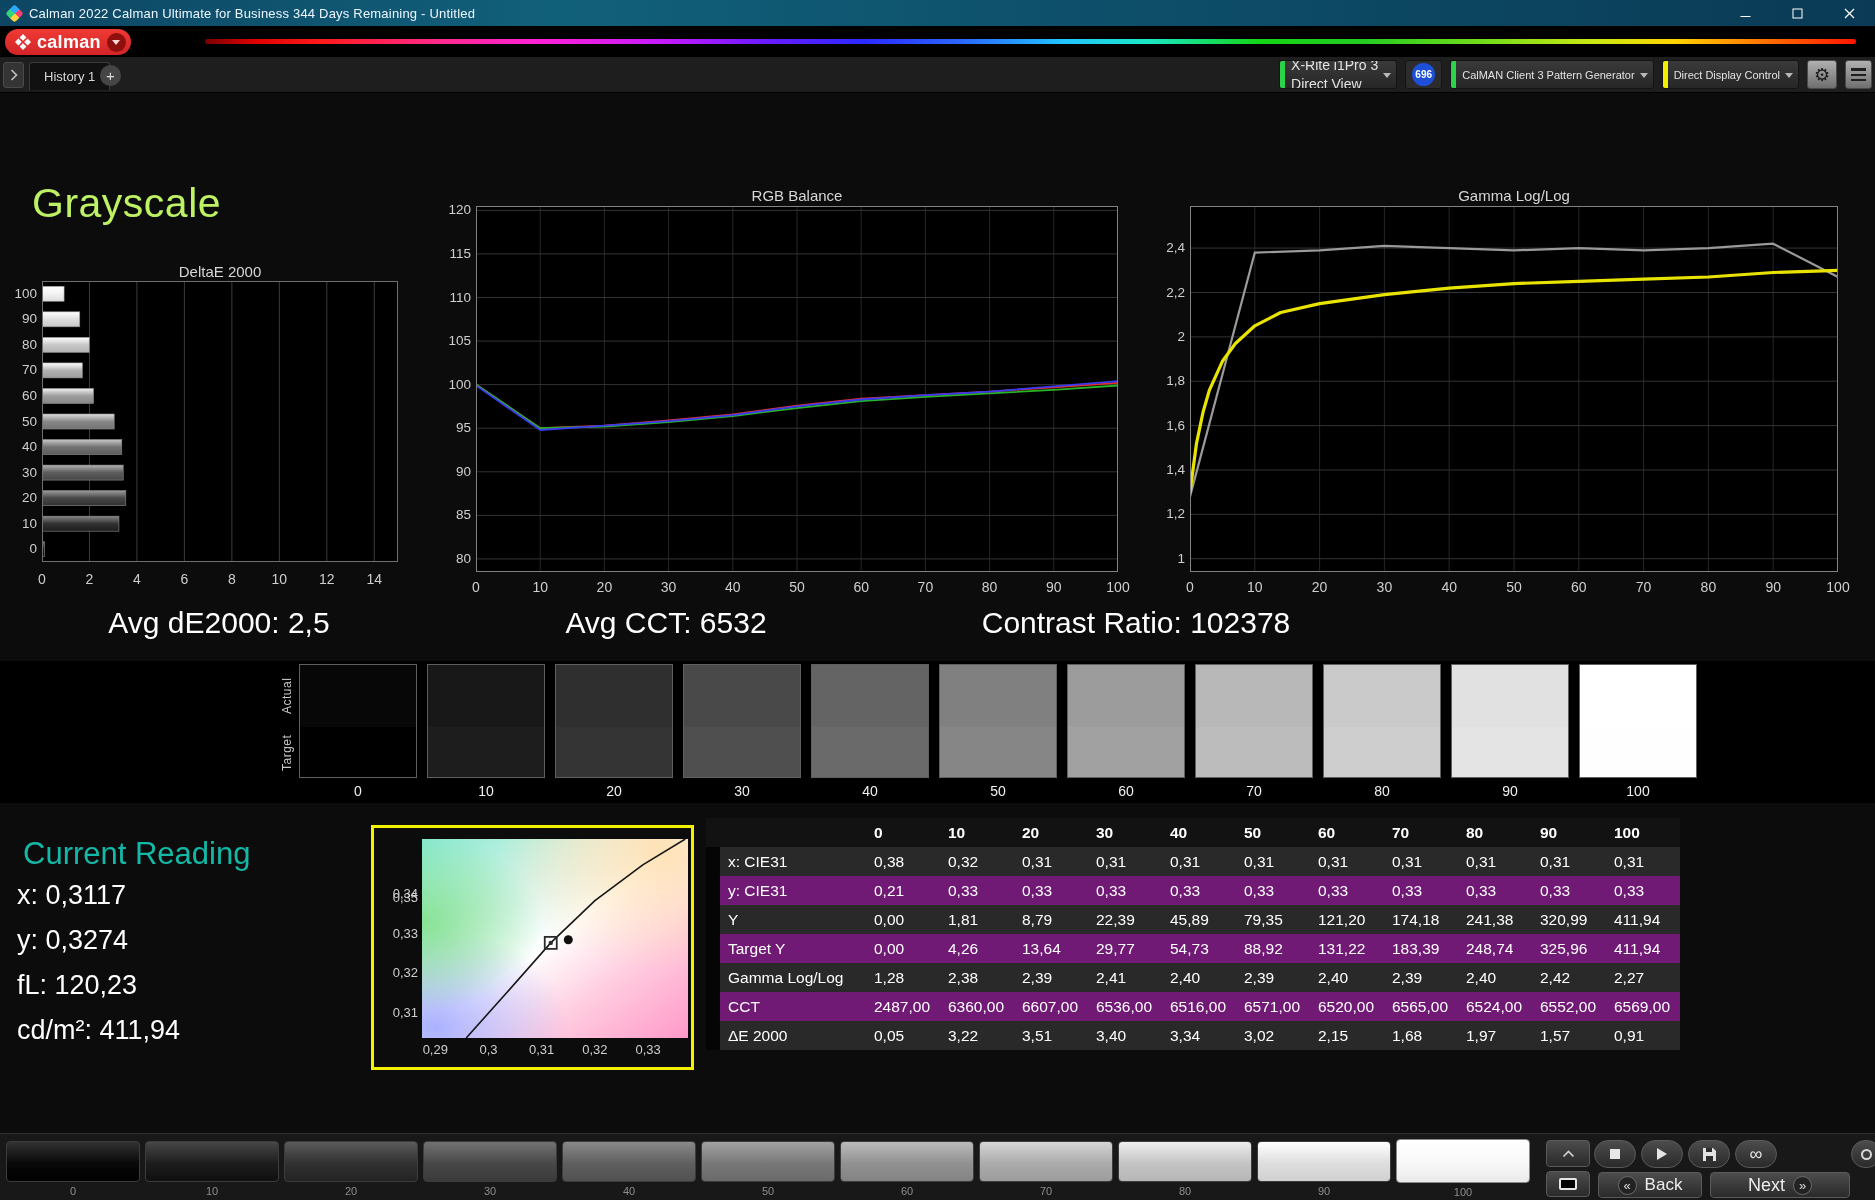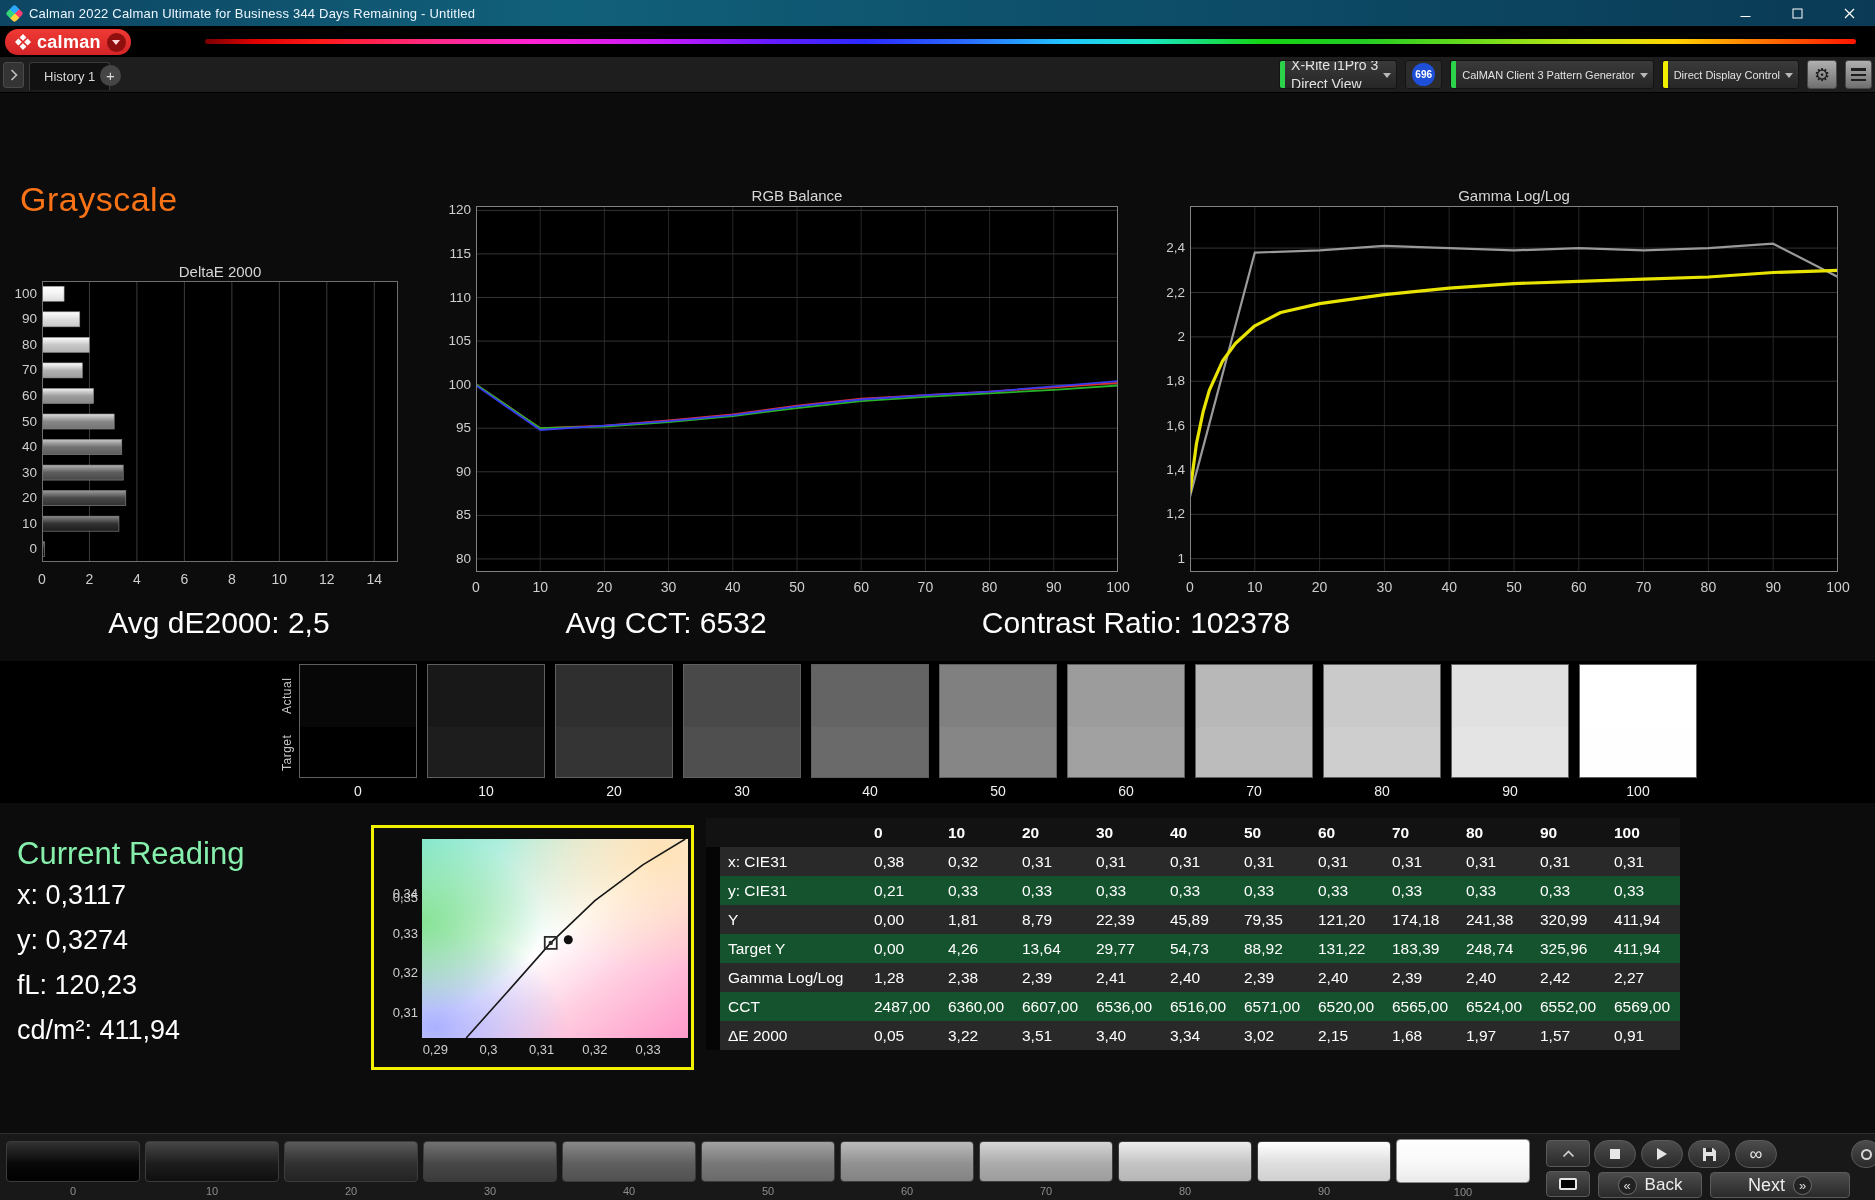--- a/index.html
+++ b/index.html
@@ -40,54 +40,54 @@
   .device-btn .dd{position:absolute;right:5px;top:12px;width:0;height:0;border-left:4px solid transparent;border-right:4px solid transparent;border-top:5px solid #b8b8b8}
   .device-btn.double{font-size:14px;line-height:1.35}
   .device-btn.single{font-size:11px}
   .badge-pill{width:37px;height:29px;background:#2c2c2c;border:1px solid #141414;border-radius:3px;display:flex;align-items:center;justify-content:center}
   .badge-circle{width:23px;height:23px;border-radius:50%;background:#1e4fd8;color:#fff;font-size:10px;font-weight:bold;display:flex;align-items:center;justify-content:center}
   .icon-btn{height:29px;background:linear-gradient(180deg,#b0b0b0,#6f6f6f);border:1px solid #4a4a4a;border-radius:3px;display:flex;align-items:center;justify-content:center}
   .gear{font-size:18px;color:#1c1c1c;line-height:1}
   .sliders-icon{width:15px;height:13px;background:repeating-linear-gradient(180deg,#1e1e1e 0 2.5px,rgba(0,0,0,0) 2.5px 5.5px)}
 
   
-  .page-title{position:absolute;left:20px;top:180px;font-size:34px;color:#f97316;letter-spacing:.5px}
+  .page-title{position:absolute;left:32px;top:180px;font-size:41px;color:#bef264;letter-spacing:.5px}
   .chart-wrap{position:absolute}
   .chart-title{position:absolute;text-align:center;font-size:15px;color:#d6d6d6}
   .plot{position:absolute}
   .tick-y{position:absolute;text-align:right;font-size:13.5px;color:#cfcfcf}
   .tick-x{position:absolute;text-align:center;font-size:14px;color:#cfcfcf}
   .summary-stat{position:absolute;top:606px;font-size:30px;color:#fff;text-align:center}
 
   
   .swatch-strip{position:absolute;left:0;top:661px;width:100%;height:142px;background:#000}
   .rot-label{position:absolute;left:279px;width:15px;color:#c8c8c8;font-size:12px;writing-mode:vertical-rl;transform:rotate(180deg);
     display:flex;align-items:center;justify-content:center;letter-spacing:.5px}
   .swatch-row{position:absolute;left:299px;top:3px;display:flex;gap:10px}
   .swatch{width:118px}
   .sw-box{border:1px solid #5f5f5f}
   .sw-actual{height:62px}
   .sw-target{height:50px}
   .sw-label{text-align:center;margin-top:5px;font-size:14px;color:#f0f0f0}
 
   
-  .cr-title{position:absolute;left:17px;top:836px;font-size:31px;color:#86efac}
+  .cr-title{position:absolute;left:23px;top:836px;font-size:31px;color:#14b8a6}
   .cr-line{position:absolute;left:17px;font-size:27px;color:#fff}
   .cie-box{position:absolute;left:371px;top:825px;width:323px;height:245px;border:3px solid #f2f200;background:#0c0c0c}
   .cie-box .tick-y{font-size:13px}
   .cie-box .tick-x{font-size:13px}
 
   
   .data-table{position:absolute;left:706px;top:818px;display:grid;grid-template-columns:14px 146px repeat(11,74px);
     grid-auto-rows:29px;font-size:15.5px;color:#fff}
   .data-table>div{line-height:29px;padding-left:8px;overflow:hidden;white-space:nowrap}
   .t-strip{background:#050505;padding-left:0!important}
   .t-head{background:#121212;font-weight:bold}
   .row-dark{background:#292929}
-  .row-light{background:#14532d}
+  .row-light{background:#701a75}
 
   
   .pattern-bar{position:absolute;left:0;top:1133px;width:100%;height:67px;background:#181818;border-top:1px solid #2e2e2e}
   .pattern-row{position:absolute;left:6px;top:7px;display:flex;gap:5px}
   .pattern-item{width:134px}
   .pattern-btn{height:41px;border-radius:4px;border:1px solid #3c3c3c}
   .pattern-btn.selected{height:44px;margin-top:-2px;border-color:#8a8a8a}
   .pattern-label{text-align:center;font-size:11px;color:#8d8d8d;margin-top:3px}
   .t-btn{position:absolute;display:flex;align-items:center;justify-content:center;gap:8px;
     background:linear-gradient(180deg,#4c4c4c,#2a2a2a);border:1px solid #5a5a5a;border-radius:4px;color:#e4e4e4}

